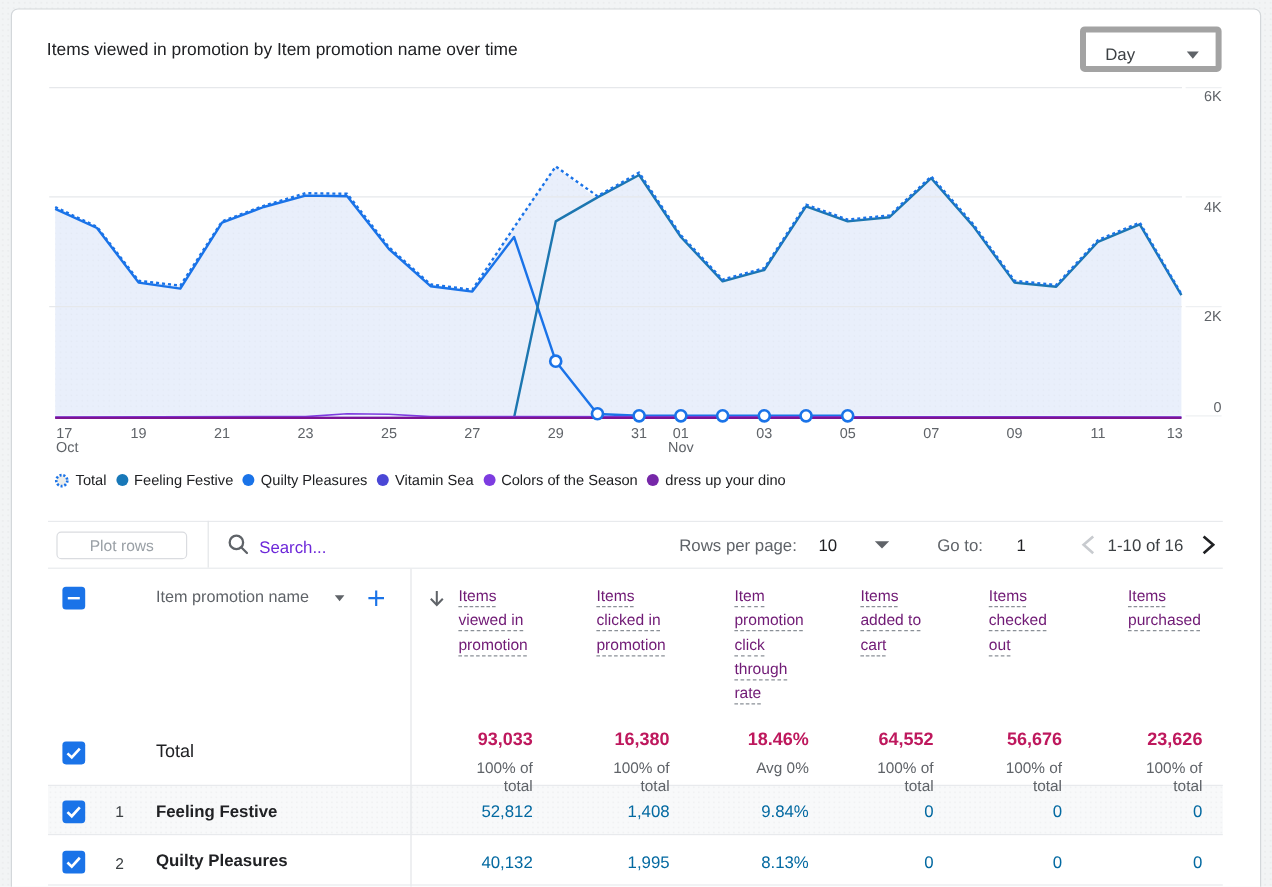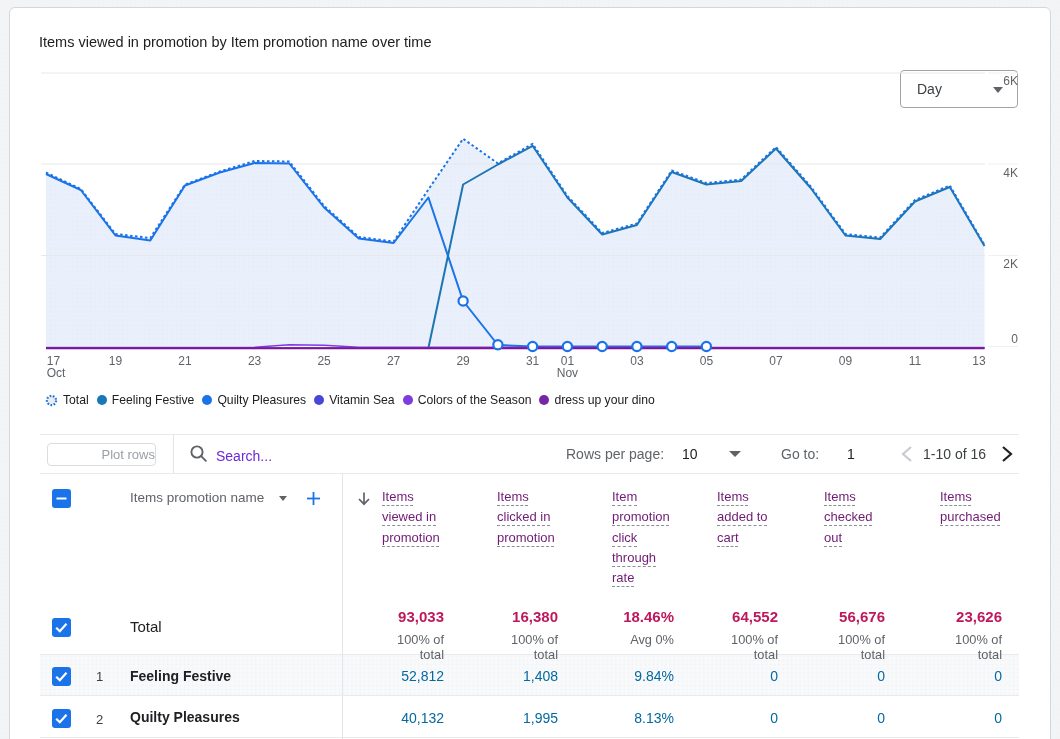--- a/index.html
+++ b/index.html
@@ -4,34 +4,34 @@
 <style>
   * { margin:0; padding:0; box-sizing:border-box; }
   html,body { width:1060px; height:739px; overflow:hidden; }
   body { background:#f1f3f4; font-family:"Liberation Sans", sans-serif; position:relative; }
   .card { position:absolute; left:9px; top:7px; width:1042px; height:760px;
           background:#fff; border:1px solid #d3d7da; border-radius:6px; }
   body { background-image:radial-gradient(circle, rgba(90,90,90,0.045) 0.7px, transparent 0.9px);
           background-size:4.6px 4.6px; background-color:#f2f4f5; }
   .abs { position:absolute; }
   .title { left:39px; top:34px; font-size:14.5px; color:#202124; }
-  .daybtn { left:900px; top:22px; width:118px; height:38px; border:1px solid #a3a3a3;
-            border-radius:4px;margin-top:48px; }
+  .daybtn { left:900px; top:22px; width:118px; height:38px; border:5px solid #a3a3a3;
+            border-radius:4px; }
   .daybtn .lbl { position:absolute; left:16px; top:10px; font-size:14px; color:#3c4043; }
   .daybtn .caret { position:absolute; right:14px; top:16px; width:0; height:0;
             border-left:5px solid transparent; border-right:5px solid transparent;
             border-top:6px solid #5f6368; }
   .legend { left:45px; top:393px; display:flex; align-items:center; font-size:12.2px; color:#202124; }
   .legend .item { display:flex; align-items:center; margin-right:8px; }
   .legend .dot { width:10px; height:10px; border-radius:50%; margin-right:5px; }
   
   .hline { position:absolute; background:#e8eaed; height:1px; }
   .vline { position:absolute; background:#e3e5e8; width:1px; }
   .plotrows { left:47px; top:443px; width:109px; height:23px; border:1px solid #dadce0;
-              border-radius:4px; color:#9aa0a6; font-size:13px; text-align:right; line-height:21px; }
+              border-radius:4px; color:#9aa0a6; font-size:13px; text-align:center; line-height:21px; }
   .searchtxt { left:216px; top:448px; font-size:14px; color:#6d28d9; }
   .tb { font-size:14px; color:#5f6368; }
   .dark { color:#202124; }
   .caret2 { width:0; height:0; border-left:5px solid transparent; border-right:5px solid transparent;
             border-top:5px solid #5f6368; }
   
   .zebra { left:40px; top:654px; width:979px; height:41px; background-color:#f8f9fa;
            background-image:radial-gradient(circle, rgba(120,125,130,0.055) 0.75px, transparent 0.95px);
            background-size:4.2px 4.2px; }
   .cb { position:absolute; width:19px; height:19px; background:#1a73e8; border-radius:3px; }
@@ -156,21 +156,21 @@
 
 <div class="abs zebra"></div>
 <div class="vline" style="left:342px;top:474px;height:265px"></div>
 <div class="hline" style="left:40px;top:654px;width:979px"></div>
 <div class="hline" style="left:40px;top:695px;width:979px"></div>
 <div class="hline" style="left:40px;top:737px;width:979px"></div>
 
 <div class="cb" style="left:52px;top:489px"><svg width="19" height="19">
       <rect x="4.5" y="8.5" width="10" height="2" fill="#fff"></rect>
     </svg></div>
-<div class="abs" style="left:130px;top:490px;font-size:13.5px;color:#5f6368">Items promotion name</div>
+<div class="abs" style="left:130px;top:490px;font-size:13.5px;color:#5f6368">Item promotion name</div>
 <div class="abs caret2" style="left:279px;top:496px;border-left-width:4.5px;border-right-width:4.5px;border-top-width:5px"></div>
 <svg class="abs" style="left:306px;top:491px" width="15" height="15" viewBox="0 0 15 15">
   <line x1="7.5" y1="1" x2="7.5" y2="14" stroke="#1a73e8" stroke-width="1.8"></line>
   <line x1="1" y1="7.5" x2="14" y2="7.5" stroke="#1a73e8" stroke-width="1.8"></line>
 </svg>
 <svg class="abs" style="left:357px;top:491px" width="14" height="15" viewBox="0 0 14 15">
   <line x1="7" y1="1.5" x2="7" y2="12.5" stroke="#5f6368" stroke-width="1.7"></line>
   <polyline points="2,8 7,13.2 12,8" fill="none" stroke="#5f6368" stroke-width="1.7"></polyline>
 </svg>
 <div class="abs hdrtxt" style="left:342px;top:487px;width:102px">Items<br>viewed in<br>promotion</div>

